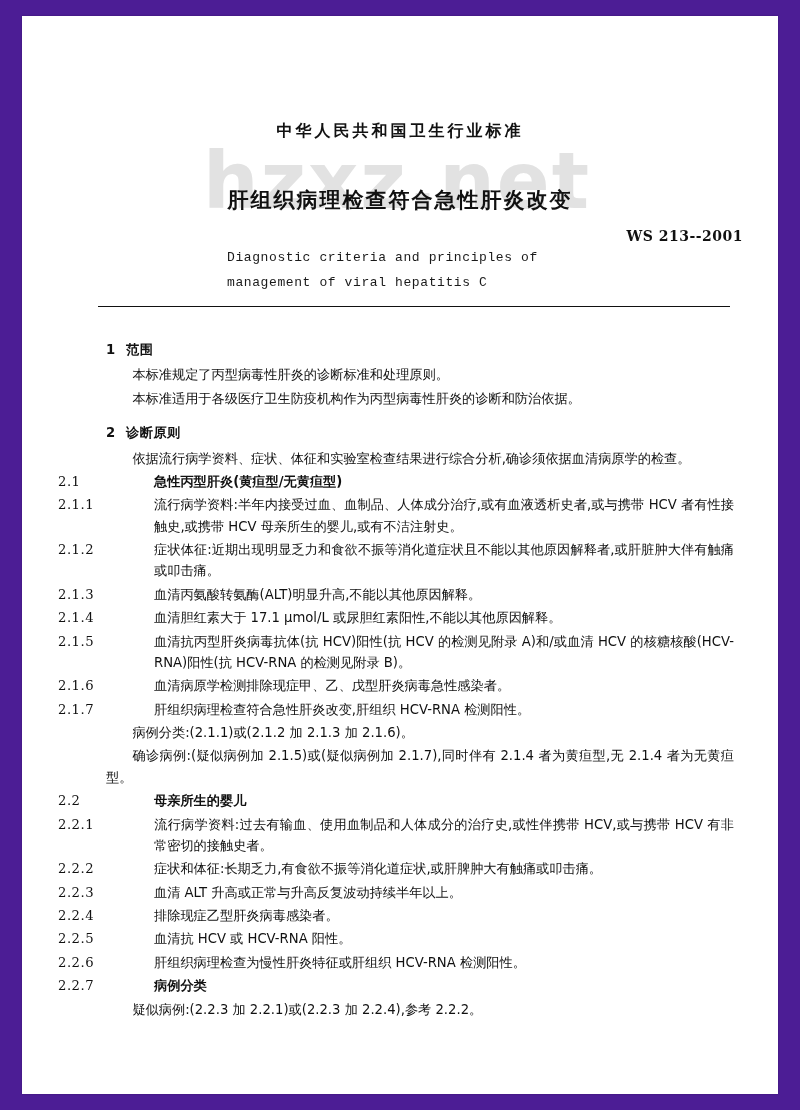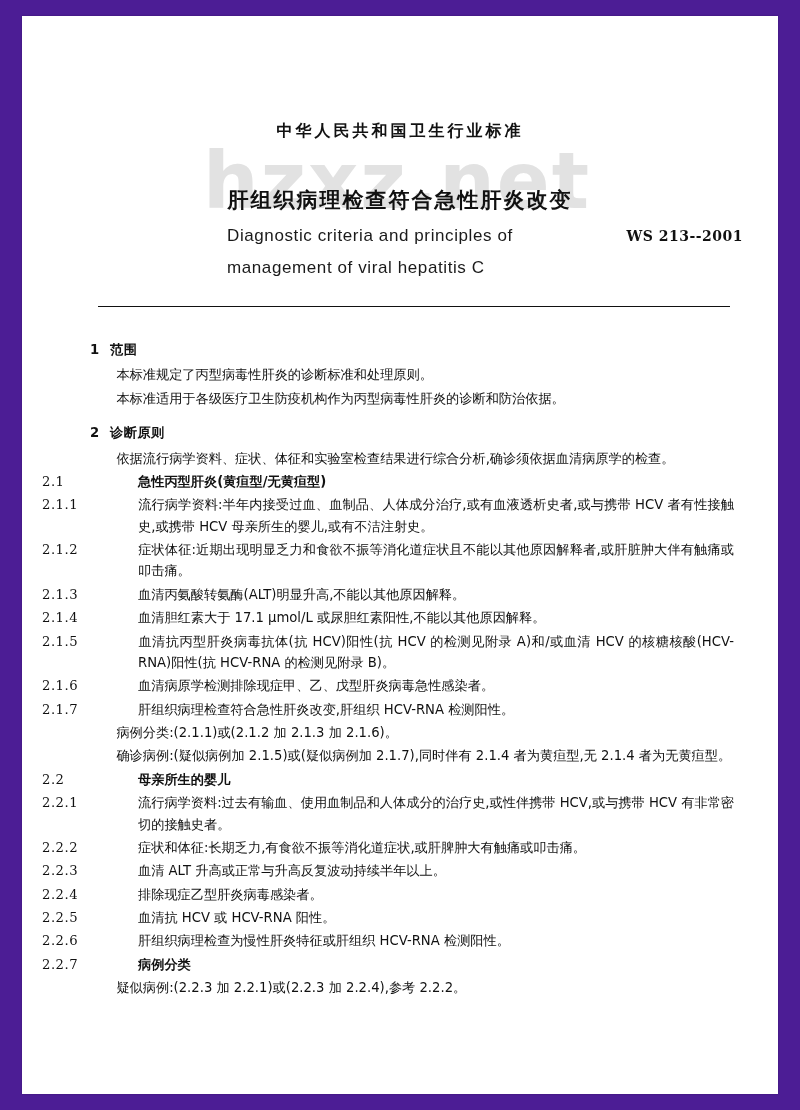--- a/index.html
+++ b/index.html
@@ -62,24 +62,24 @@
     top: 170px;
     text-align: center;
     font-size: 21px;
     font-weight: bold;
     letter-spacing: 2px;
     color: #111;
   }
   .hdr-en {
     position: absolute;
     left: 205px;
-    top: 204px;
+    top: 230px;
     width: 330px;
-    font-family: Liberation Sans, sans-serif;
-    font-size: 17px;
+    font-family: Liberation Mono, monospace;
+    font-size: 13px;
     line-height: 1.9;
     letter-spacing: 0.6px;
     color: #1a1a1a;
   }
   .hdr-code {
     position: absolute;
     right: 35px;
     top: 212px;
     font-family: "DejaVu Serif", "Liberation Serif", serif;
     font-size: 14px;
@@ -89,21 +89,21 @@
   }
   .rule-top {
     position: absolute;
     left: 76px;
     right: 48px;
     top: 290px;
     border-top: 1.6px solid #111;
   }
   .body {
     position: absolute;
-    left: 68px;
+    left: 84px;
     right: 44px;
     top: 310px;
     font-size: 13.2px;
     line-height: 1.62;
     color: #111;
   }
   .sec-head {
     margin: 13px 0 4px 0;
     font-weight: bold;
     letter-spacing: 0.5px;

